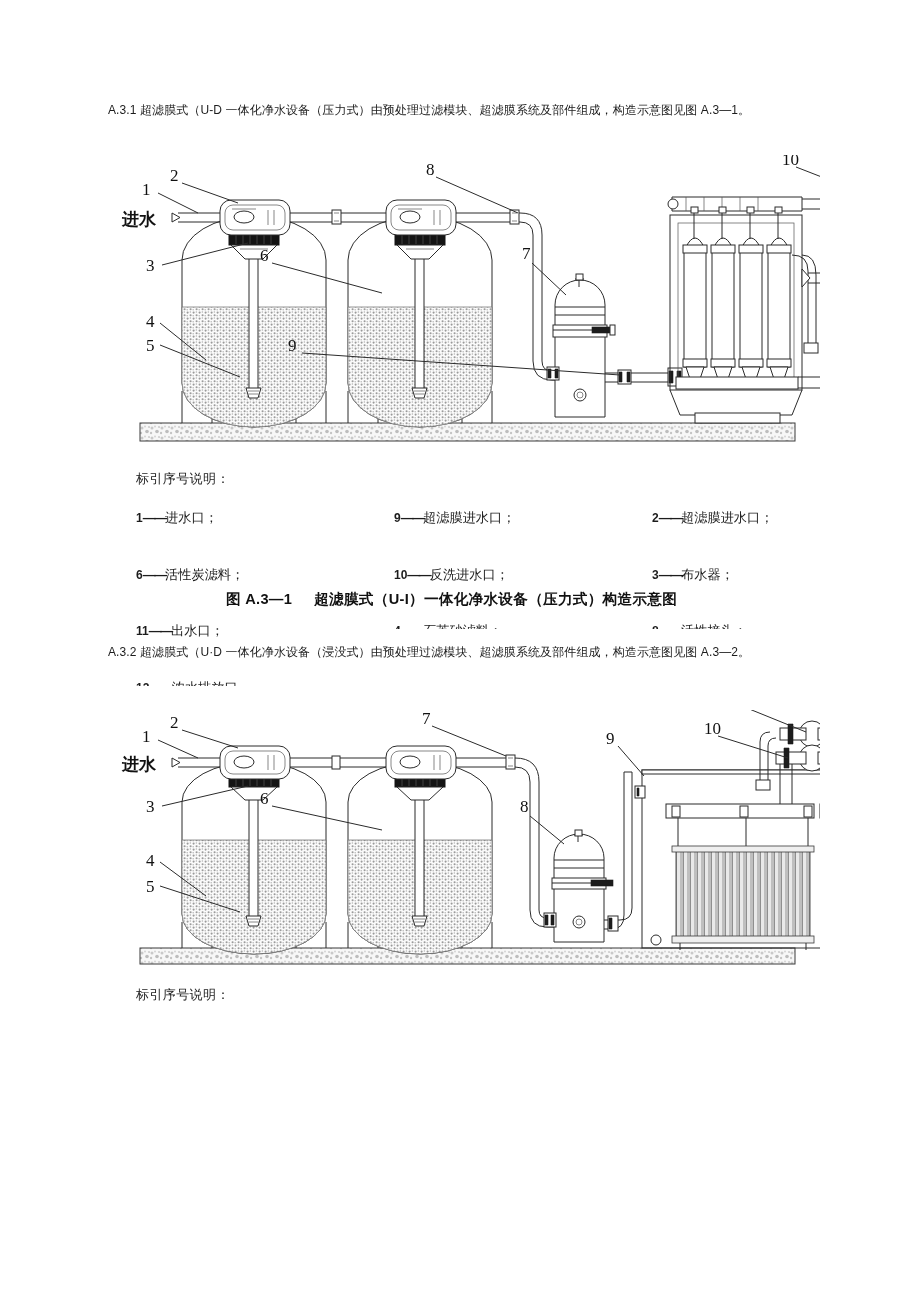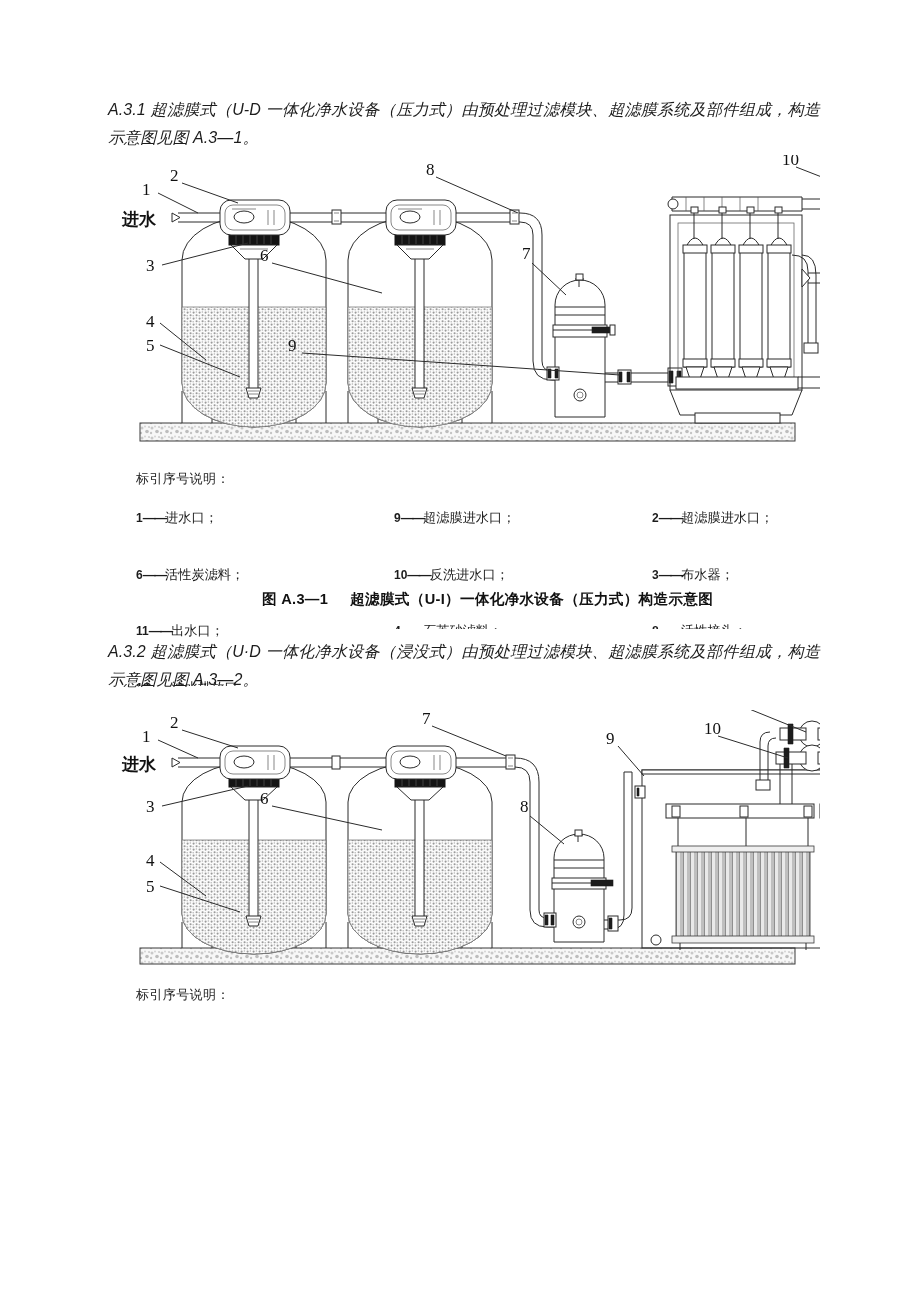--- a/index.html
+++ b/index.html
@@ -17,26 +17,25 @@
   }
   .page {
     position: absolute;
     inset: 0;
     background: #fff;
   }
 
   
   .para {
     position: absolute;
-    font-size: 16px;
+    font-size: 12px;
     line-height: 28px;
     letter-spacing: 0.1px;
     color: #1c1c1c;
     text-align: justify;
-    font-style: italic;
   }
   #para-a31 { left: 108px; top: 96px; width: 712px; }
   #para-a32 { left: 108px; top: 638px; width: 712px; }
 
   
   .figure {
     position: absolute;
   }
   #figure-1 { left: 120px; top: 155px; width: 700px; height: 300px; }
   #figure-2 { left: 120px; top: 710px; width: 700px; height: 265px; }
@@ -85,21 +84,20 @@
   
   .fig-caption {
     position: absolute;
     font-size: 14.6px;
     font-weight: bold;
     color: #111;
     letter-spacing: 0.3px;
     white-space: nowrap;
     background: #fff;
     padding: 2px 0 1px 0;
-    margin-left: 36px;
   }
   #caption-1 { left: 226px; top: 588px; }
   #caption-1 .gap { display: inline-block; width: 22px; }
 
   
   .ln { fill: none; stroke: #2b2b2b; stroke-width: 1; }
   .ln-thin { fill: none; stroke: #555; stroke-width: 0.7; }
   .ln-lead { fill: none; stroke: #2b2b2b; stroke-width: 1; }
   .fill-w { fill: #ffffff; stroke: #2b2b2b; stroke-width: 1; }
   .fill-dk { fill: #1c1c1c; stroke: #1c1c1c; stroke-width: .6; }

